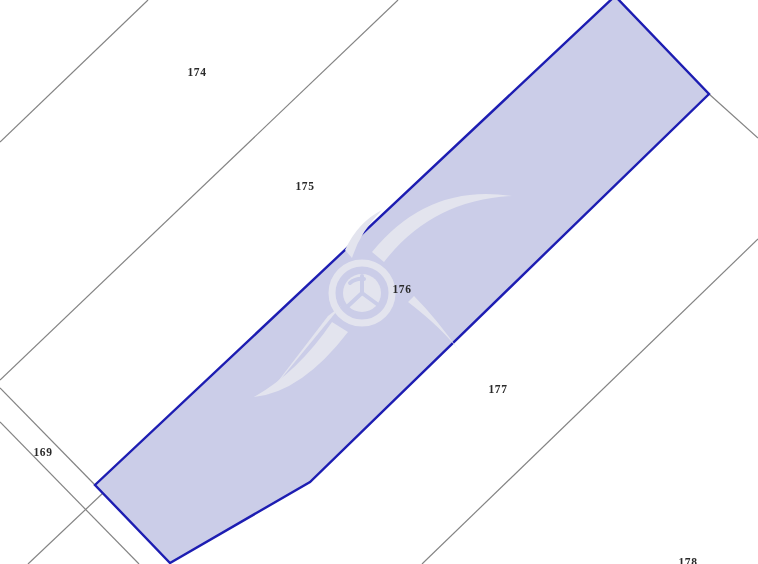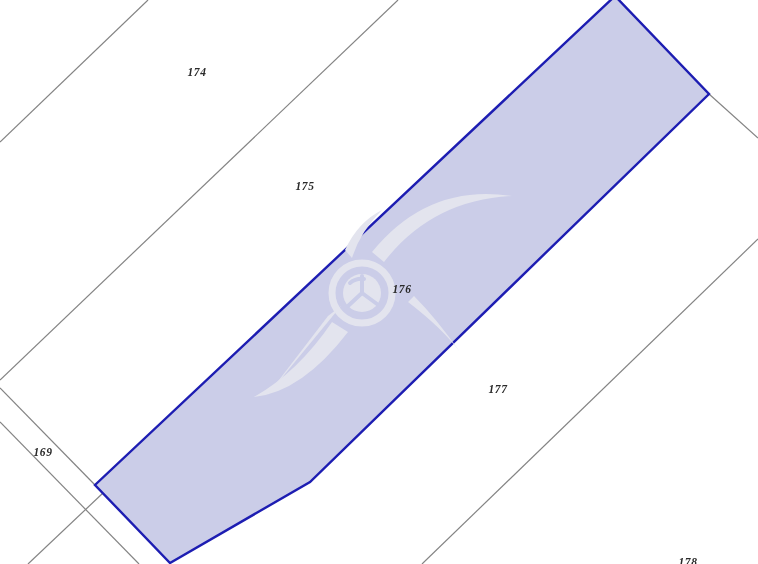--- a/index.html
+++ b/index.html
@@ -8,21 +8,20 @@
     width: 758px;
     height: 564px;
     overflow: hidden;
     background: #ffffff;
     font-family: "Liberation Serif", "DejaVu Serif", serif;
   }
   #map-stage {
     position: relative;
     width: 758px;
     height: 532px;
-    font-style: italic;
   }
   #map-stage svg {
     position: absolute;
     left: 0;
     top: 0;
     display: block;
   }
   .parcel-label {
     font-family: "Liberation Serif", "DejaVu Serif", serif;
     font-size: 11.5px;

